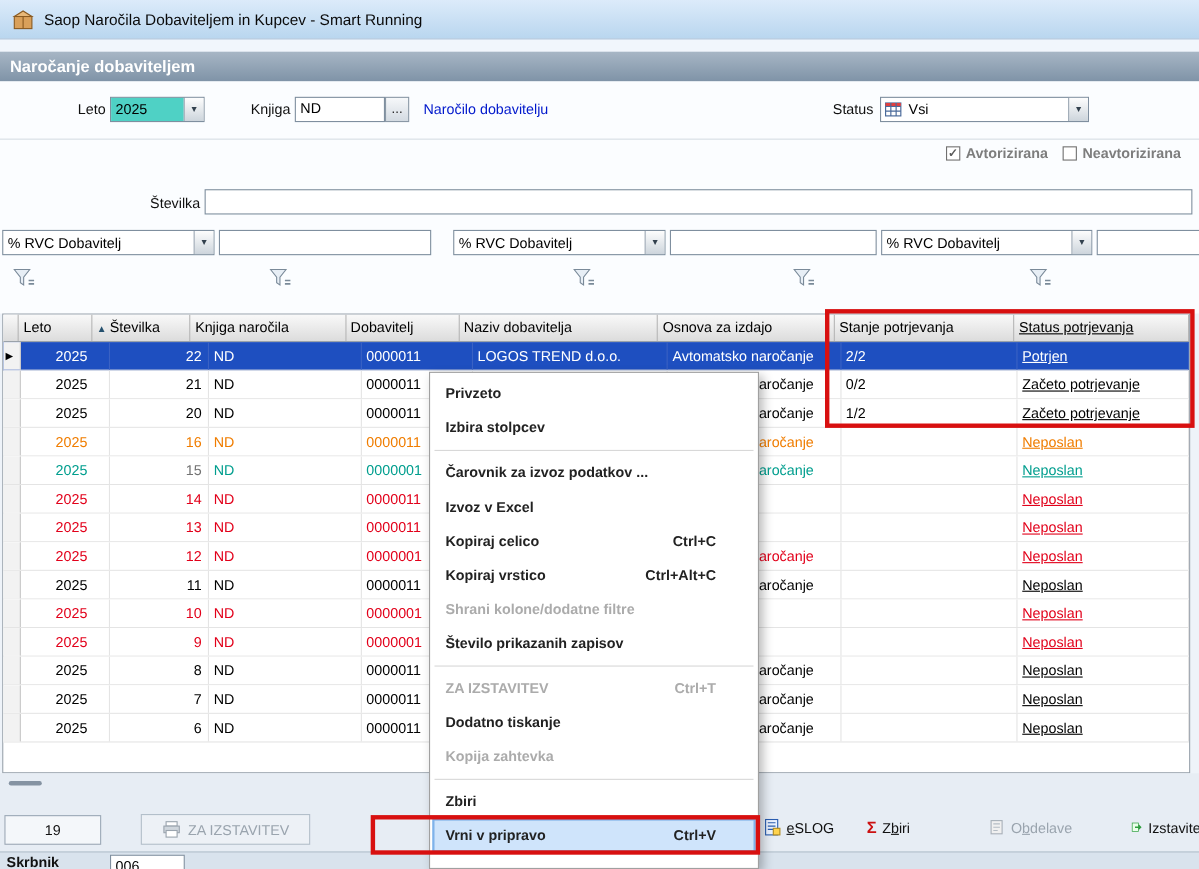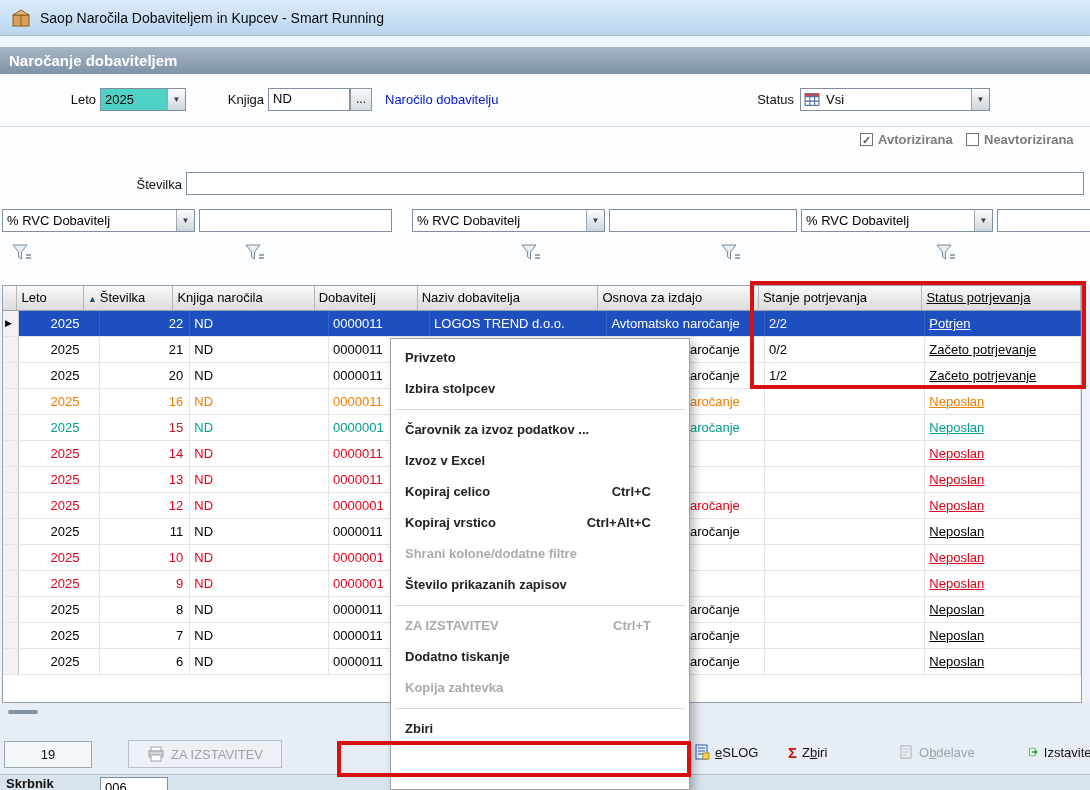--- a/index.html
+++ b/index.html
@@ -222,21 +222,21 @@
         <div class="cell col2 v2" style="color: rgb(240, 125, 0);">ND</div>
         <div class="cell col3 v3" style="color: rgb(240, 125, 0);">0000011</div>
         <div class="cell col4 v4" style="color: rgb(240, 125, 0);"></div>
         <div class="cell col5 v5" style="color: rgb(240, 125, 0);">Avtomatsko naročanje</div>
         <div class="cell col6 v6" style="color: rgb(240, 125, 0);"></div>
         <div class="cell col7 v7" style="color: rgb(240, 125, 0);">Neposlan</div>
       </div>
       <div class="grid-row">
         <div class="selcol"></div>
         <div class="cell col0 v0" style="color: rgb(0, 158, 142);">2025</div>
-        <div class="cell col1 v1" style="color: #b91c1c;">15</div>
+        <div class="cell col1 v1" style="color: #737373;">15</div>
         <div class="cell col2 v2" style="color: rgb(0, 158, 142);">ND</div>
         <div class="cell col3 v3" style="color: rgb(0, 158, 142);">0000001</div>
         <div class="cell col4 v4" style="color: rgb(0, 158, 142);"></div>
         <div class="cell col5 v5" style="color: rgb(0, 158, 142);">Avtomatsko naročanje</div>
         <div class="cell col6 v6" style="color: rgb(0, 158, 142);"></div>
         <div class="cell col7 v7" style="color: rgb(0, 158, 142);">Neposlan</div>
       </div>
       <div class="grid-row">
         <div class="selcol"></div>
         <div class="cell col0 v0" style="color: rgb(226, 0, 26);">2025</div>
@@ -424,17 +424,21 @@
       <div class="mitem">
         <span>Dodatno tiskanje</span>
       </div>
       <div class="mitem mdis">
         <span>Kopija zahtevka</span>
       </div>
       <div class="msep"></div>
       <div class="mitem">
         <span>Zbiri</span>
       </div>
+      <div class="mitem mhl">
+        <span>Vrni v pripravo</span>
+        <span class="msc">Ctrl+V</span>
+      </div>
     </div>
 </div>
 
 <div class="abs annot" style="left:750px;top:281px;width:336px;height:108px"></div>
 <div class="abs annot" style="left:337px;top:741px;width:354px;height:36px"></div>
 
 </body></html>

